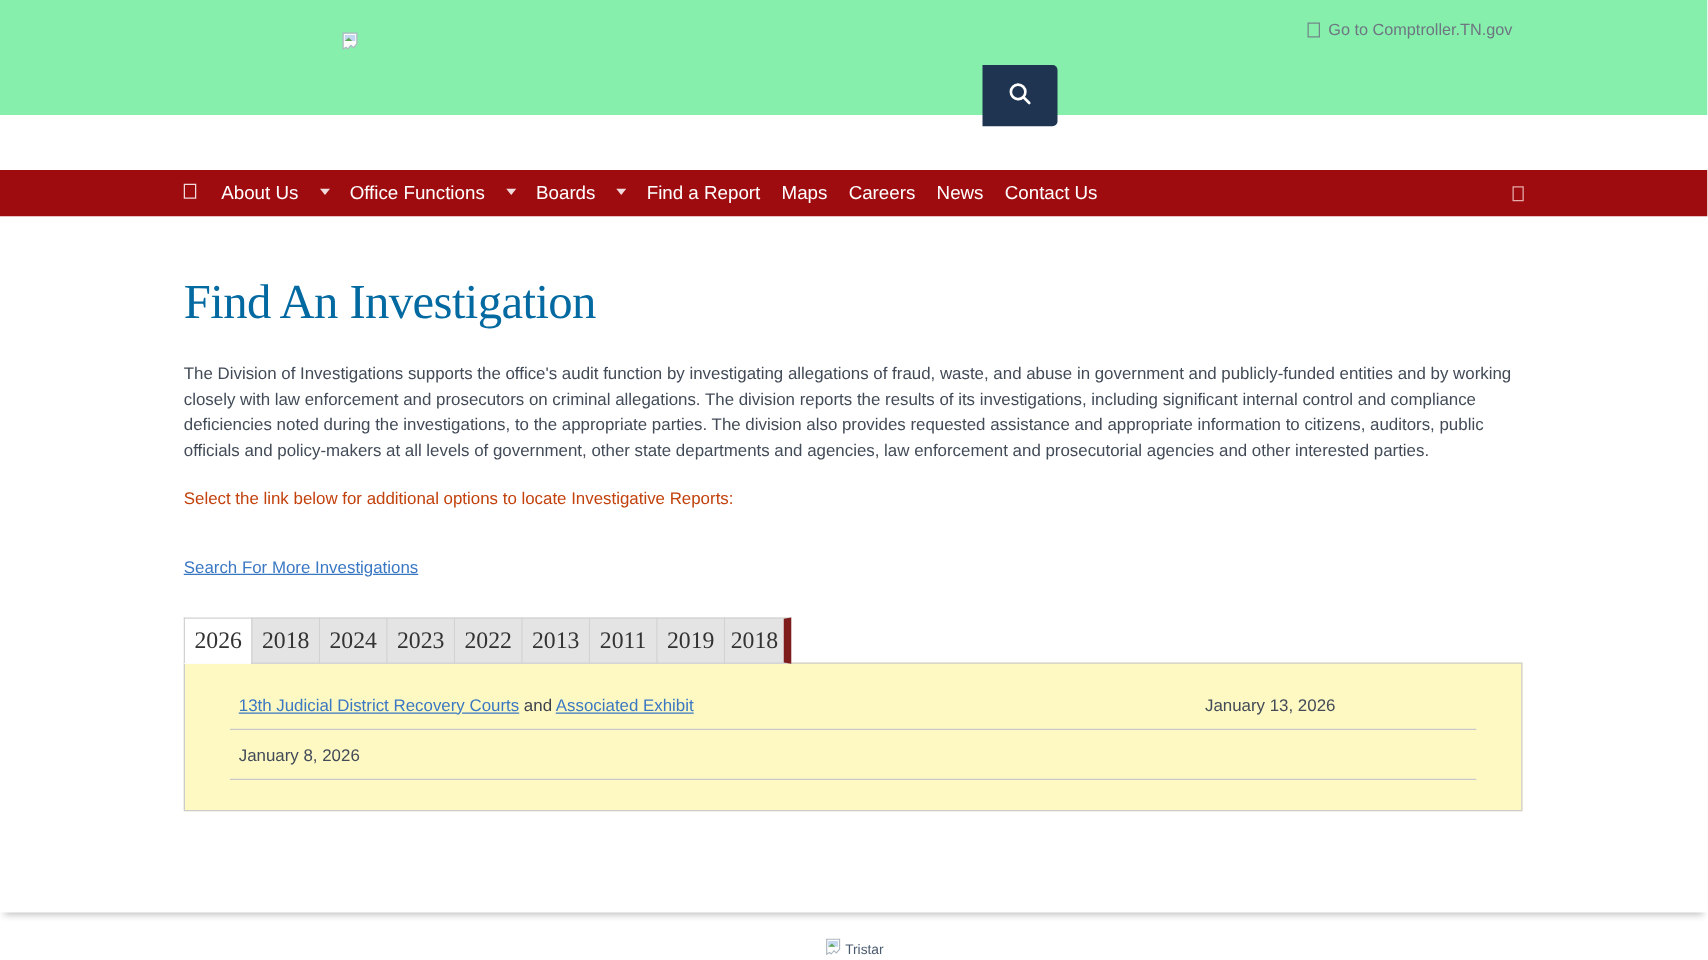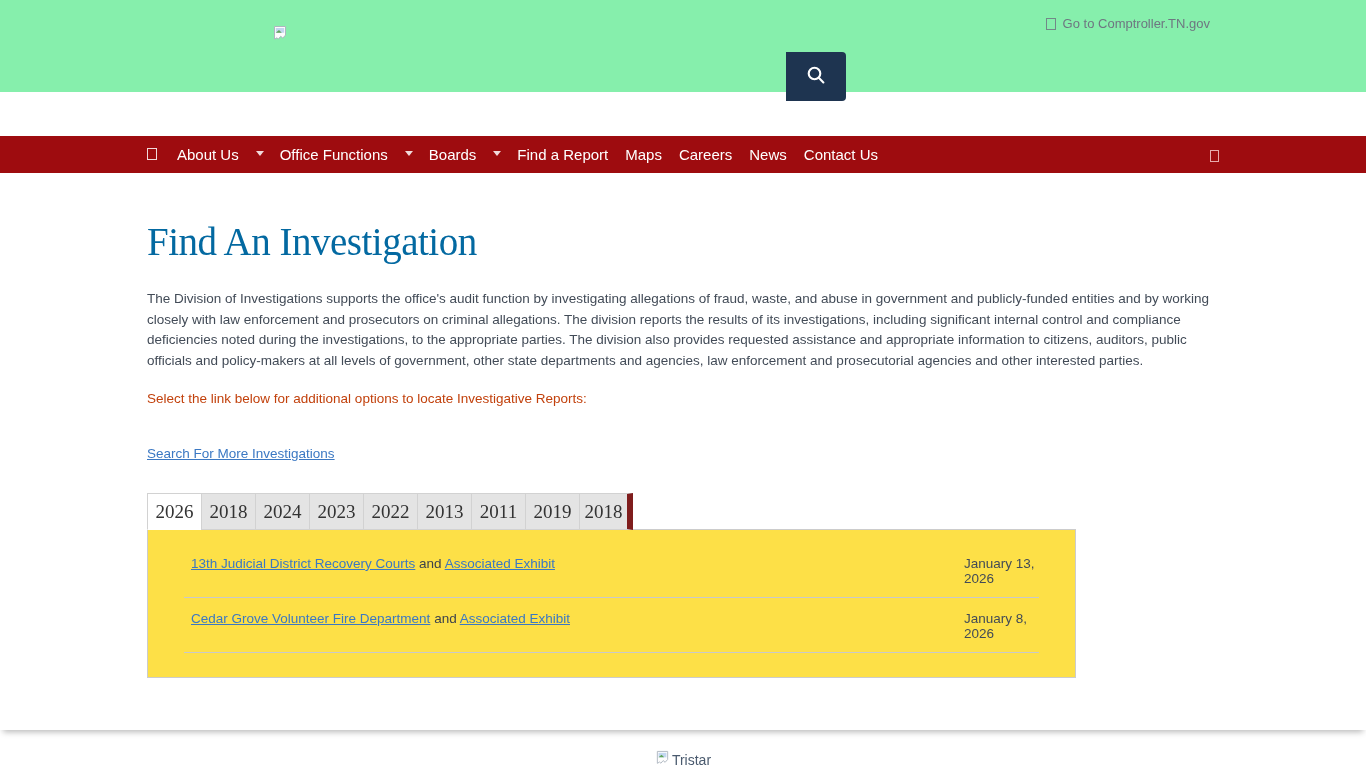--- a/index.html
+++ b/index.html
@@ -78,37 +78,37 @@
     width:54px; height:37px; line-height:35px; text-align:center;
     background:#e4e4e4; border:1px solid #d2d2d2; border-right:none;
     font-family:"Liberation Serif", serif; font-size:19px; color:#333;
     cursor:pointer;
   }
   .year-tab:last-child { border-right:6px solid #7f1d1d; }
   .year-tab.active { background:#fff; border-bottom-color:#fff; }
 
   
   .reports-panel {
-    border:1px solid #ccc; margin-top:-1px; width:929px;
-    padding:13px 0 24px; background:#fde047;
+    border:1px solid #ccc; margin-top:-1px; width:1071px;
+    padding:13px 0 24px; background:#fef9c3;
   }
   .report-row {
     margin:0 36px; padding:13px 0 11px 7px;
     border-bottom:1px solid #c9c9c9;
     display:flex; align-items:baseline; font-size:13.5px;
   }
   .report-main { flex:0 0 773px; }
   .report-date { flex:1; color:#424b57; }
   .report-link { color:#3b78c3; text-decoration:underline; cursor:pointer; }
   .conj { color:#3c424c; }
 
   
   .footer-white { height:59px; display:flex; align-items:center; justify-content:center; background:#fff; }
   .tristar-broken { display:flex; align-items:center; gap:2px; }
-  .tristar-alt { font-size:14px; color:#4a5a6e; }
+  .tristar-alt { font-size:11px; color:#4a5a6e; }
 </style>
 </head>
 <body>
 
 <header class="site-header">
 
   <span class="logo-broken">
     <svg width="16" height="16" viewBox="0 0 16 16">
       <path d="M2.5 1.5 h11 v8.6 l-2.7 3 -2.1-1.8 -2.4 2.8 -1.4-1.3 -2.4 1.4 z" fill="#fdfdfd" stroke="#aeb6c0"></path>
       <path d="M3.8 3 h8.4 v4.8 h-8.4 z" fill="#c3d7f0"></path>
@@ -180,25 +180,20 @@
     <div class="report-row">
       <div class="report-main">
         <a class="report-link">13th Judicial District Recovery Courts</a>
         <span class="conj"> <span>and</span> </span>
         <a class="report-link">Associated Exhibit</a>
       </div>
       <div class="report-date">January 13, 2026</div>
     </div>
 
     <div class="report-row">
-      <div class="report-main">
-        <a class="report-link">Cedar Grove Volunteer Fire Department</a>
-        <span class="conj"> <span>and</span> </span>
-        <a class="report-link">Associated Exhibit</a>
-      </div>
       <div class="report-date">January 8, 2026</div>
     </div>
 
   </div>
 </main>
 
 <div class="footer-white">
   <div class="tristar-broken">
     <span>
       <svg width="15" height="15" viewBox="0 0 16 16">

